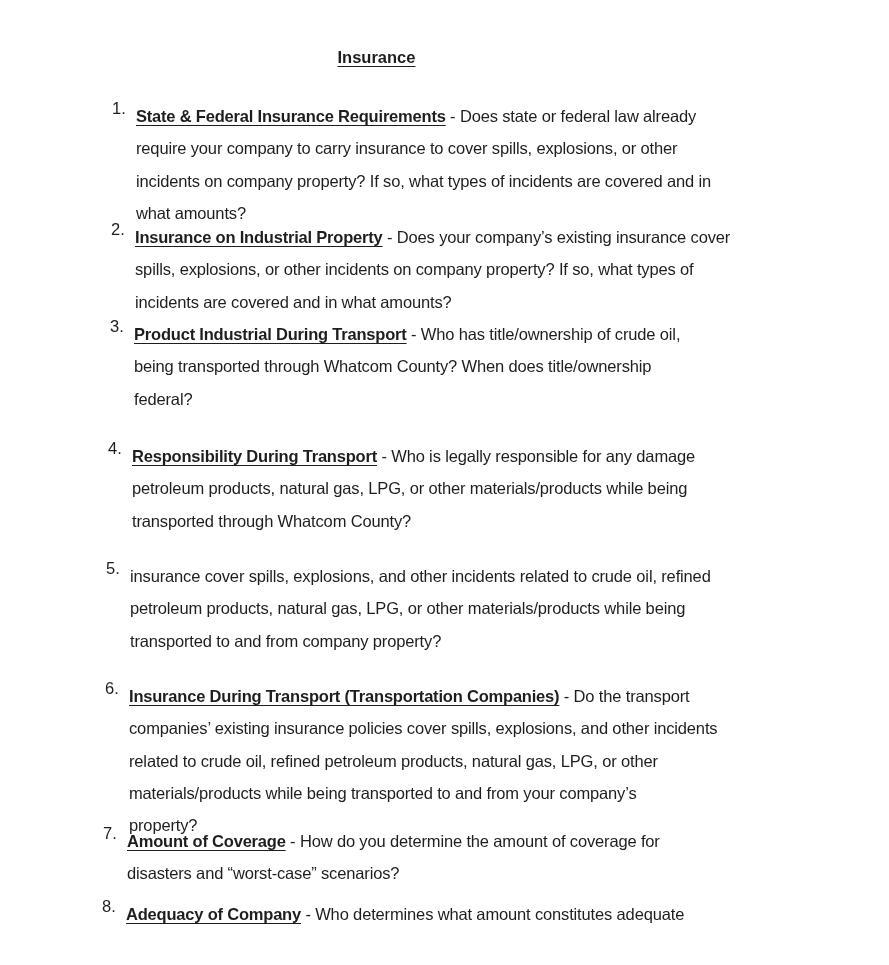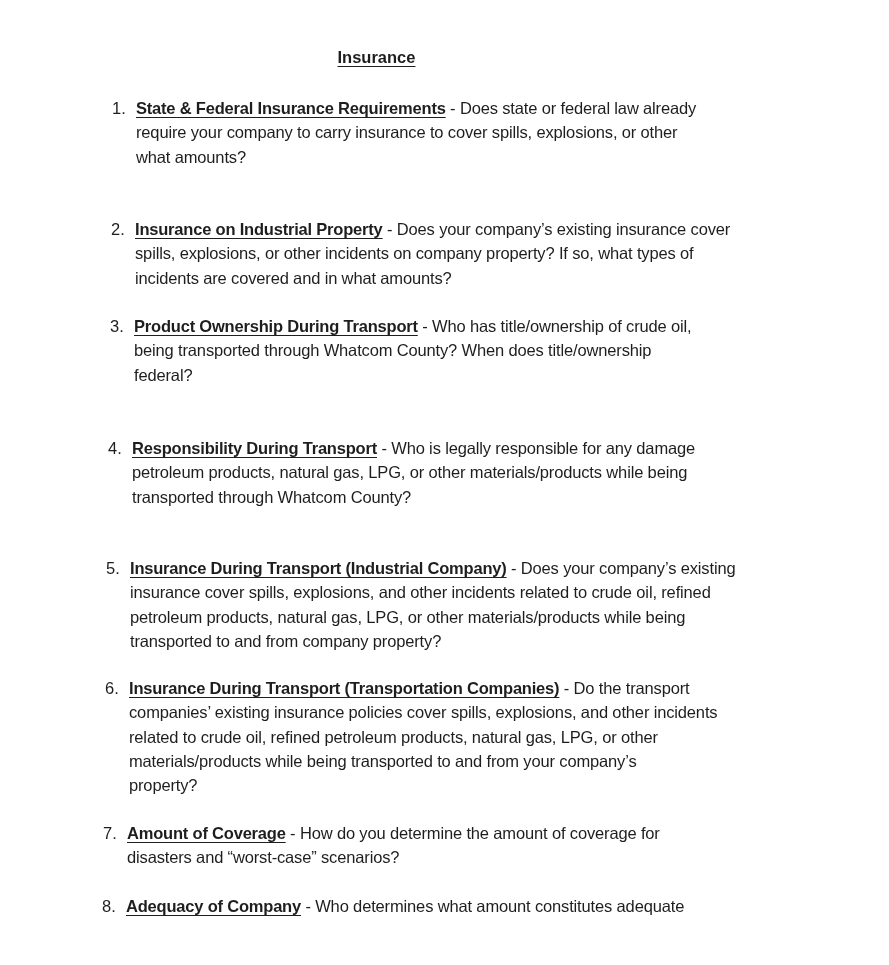--- a/index.html
+++ b/index.html
@@ -10,68 +10,68 @@
   }
   .title {
     position: absolute; left: 0; width: 753px; top: 48px;
     text-align: center; font-size: 16.5px; font-weight: bold;
   }
   .title span { text-decoration: underline; text-underline-offset: 3px; }
   .item { position: absolute; font-size: 16.5px; line-height: 24.3px; }
   .num { position: absolute; left: 0; top: 0; }
   .body { margin-left: 24px; white-space: nowrap; }
   .head { font-weight: bold; text-decoration: underline; text-underline-offset: 3px; letter-spacing: -0.2px; }
-  .line { display: block; }
+  .line { display: block; margin-top: 8px; }
   .txt { letter-spacing: -0.15px; }
 </style>
 </head>
 <body>
 
 <div class="title"><span>Insurance</span></div>
 
 <div class="item" style="left:112px; top:96px;">
   <span class="num">1.</span>
   <div class="body">
     <span class="line"><span class="head">State &amp; Federal Insurance Requirements</span><span class="txt"> - Does state or federal law already</span></span>
     <span class="line txt">require your company to carry insurance to cover spills, explosions, or other</span>
+    <span class="line txt">incidents on company property?  If so, what types of incidents are covered and in</span>
     <span class="line txt">what amounts?</span>
   </div>
 </div>
 
 <div class="item" style="left:111px; top:217px;">
   <span class="num">2.</span>
   <div class="body">
     <span class="line"><span class="head">Insurance on Industrial Property</span><span class="txt"> - Does your company’s existing insurance cover</span></span>
     <span class="line txt">spills, explosions, or other incidents on company property?  If so, what types of</span>
     <span class="line txt">incidents are covered and in what amounts?</span>
   </div>
 </div>
 
 <div class="item" style="left:110px; top:314px;">
   <span class="num">3.</span>
   <div class="body">
-    <span class="line"><span class="head">Product Ownership During Transport</span><span class="txt"> - Who has title/ownership of crude oil,</span></span>
+    <span class="line"><span class="head">Product Industrial During Transport</span><span class="txt"> - Who has title/ownership of crude oil,</span></span>
     <span class="line txt">being transported through Whatcom County?  When does title/ownership</span>
     <span class="line txt">federal?</span>
   </div>
 </div>
 
 <div class="item" style="left:108px; top:436px;">
   <span class="num">4.</span>
   <div class="body">
     <span class="line"><span class="head">Responsibility During Transport</span><span class="txt"> - Who is legally responsible for any damage</span></span>
     <span class="line txt">petroleum products, natural gas, LPG, or other materials/products while being</span>
     <span class="line txt">transported through Whatcom County?</span>
   </div>
 </div>
 
 <div class="item" style="left:106px; top:556px;">
   <span class="num">5.</span>
   <div class="body">
-    <span class="line"><span class="head">Insurance During Transport (Industrial Company)</span><span class="txt"> - Does your company’s existing</span></span>
     <span class="line txt">insurance cover spills, explosions, and other incidents related to crude oil, refined</span>
     <span class="line txt">petroleum products, natural gas, LPG, or other materials/products while being</span>
     <span class="line txt">transported to and from company property?</span>
   </div>
 </div>
 
 <div class="item" style="left:105px; top:676px;">
   <span class="num">6.</span>
   <div class="body">
     <span class="line"><span class="head">Insurance During Transport (Transportation Companies)</span><span class="txt"> - Do the transport</span></span>

